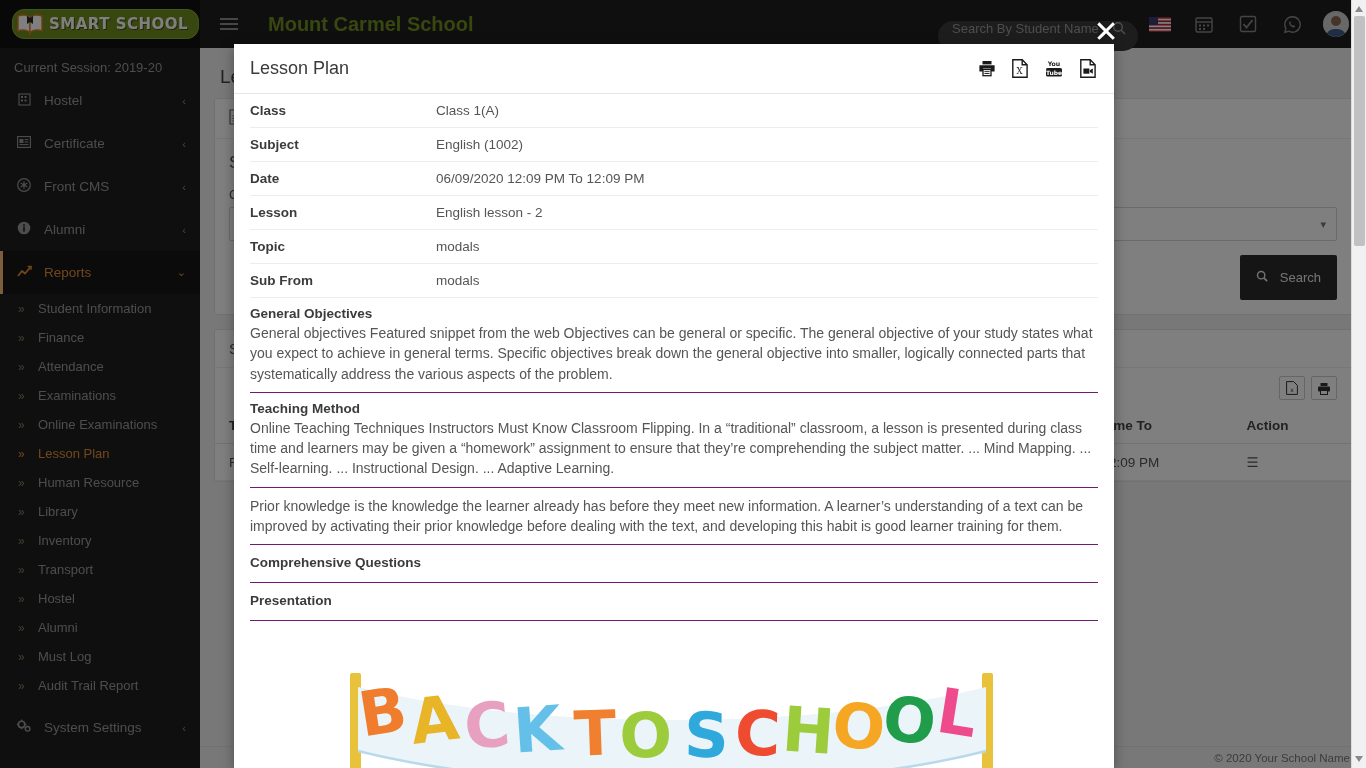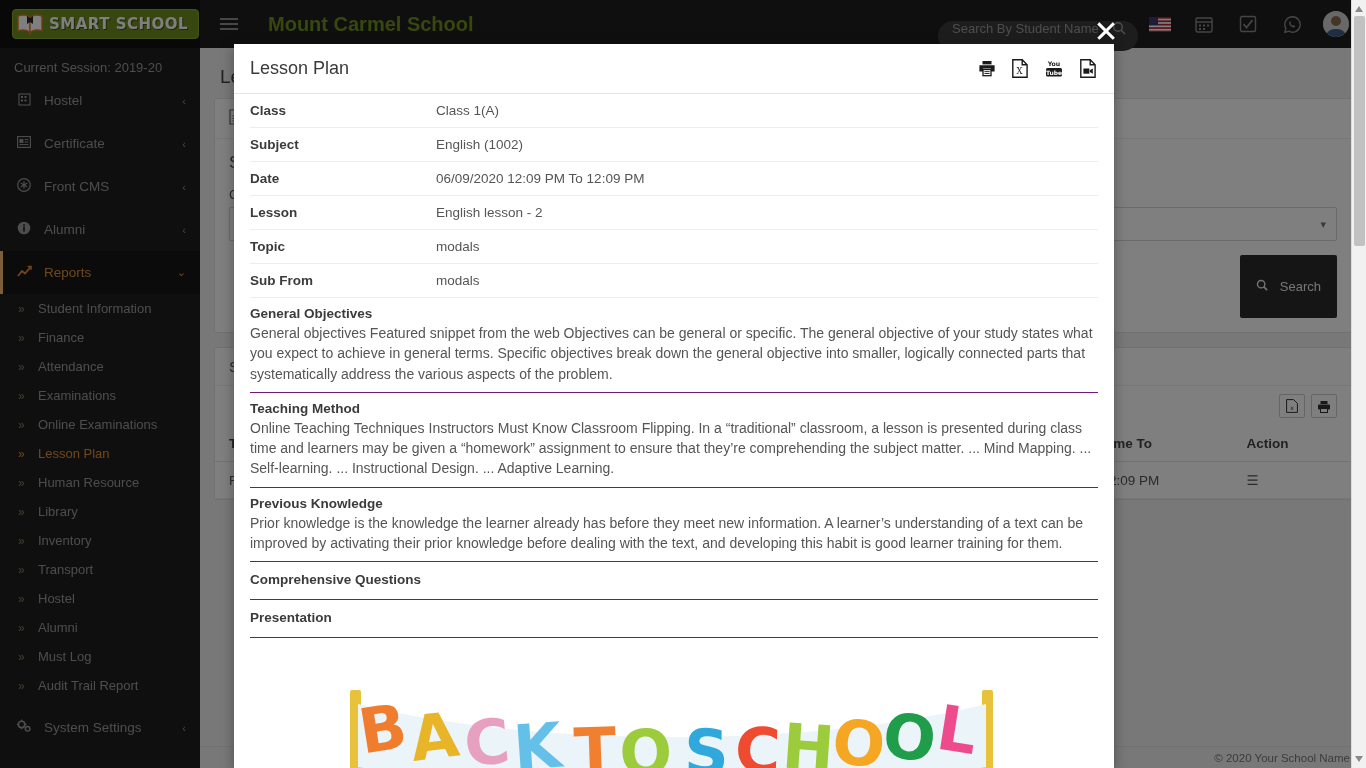--- a/index.html
+++ b/index.html
@@ -21,21 +21,21 @@
     position: absolute; left: 0; top: 0; width: 200px; height: 768px;
     background: #1e1e1e;
     overflow: hidden;
   }
   .brand {
     height: 48px; background: #101010;
     display: flex; align-items: center; padding-left: 12px;
   }
   .logo-box {
     display: flex; align-items: center;
-    background: #6f8e1e; border-radius: 4px;
+    background: #6f8e1e; border-radius: 12px;
     height: 30px; padding: 0 10px 0 4px;
     border: 1px solid #8aa830;
   }
   .logo-book {
     width: 26px; height: 22px; margin-right: 6px;
     position: relative; flex: none;
   }
   .logo-text {
     color: #ffffff; font-weight: bold; font-size: 15px;
     letter-spacing: .5px; text-shadow: 1px 1px 0 #3d4f10;
@@ -125,21 +125,21 @@
   .form-row { display: flex; gap: 16px; }
   .form-col { flex: 1; }
   .sel-box {
     height: 34px; border: 1px solid #d5d5d5; border-radius: 2px;
     background: #fff; display: flex; align-items: center;
     padding: 0 10px; font-size: 13px; color: #555;
   }
   .sel-box .cv { margin-left: auto; font-size: 11px; color: #777; }
   .btn-search {
     background: #2b2b2b; color: #e8e8e8; border: 0;
-    padding: 24px 16px; font-size: 13px; border-radius: 2px;
+    padding: 15px 16px; font-size: 13px; border-radius: 2px;
     cursor: pointer; display: inline-flex; align-items: center; gap: 12px;
     font-family: "Liberation Sans", sans-serif;
   }
   .btn-row { display: flex; justify-content: flex-end; margin-top: 14px; }
   .tool-row { display: flex; justify-content: flex-end; gap: 6px; padding: 8px 14px; }
   .tool-btn {
     width: 26px; height: 24px; border: 1px solid #ccc; border-radius: 2px;
     display: flex; align-items: center; justify-content: center;
     background: #fff; cursor: pointer; font-size: 12px; color: #333;
   }
@@ -617,21 +617,20 @@
     <div id="sec-list">
         <div class="sec">
           <h4>General Objectives</h4>
           <p>General objectives Featured snippet from the web Objectives can be general or specific. The general objective of your study states what you expect to achieve in general terms. Specific objectives break down the general objective into smaller, logically connected parts that systematically address the various aspects of the problem.</p>
         </div>
         <div class="sec">
           <h4>Teaching Method</h4>
           <p>Online Teaching Techniques Instructors Must Know Classroom Flipping. In a “traditional” classroom, a lesson is presented during class time and learners may be given a “homework” assignment to ensure that they’re comprehending the subject matter. ... Mind Mapping. ... Self-learning. ... Instructional Design. ... Adaptive Learning.</p>
         </div>
         <div class="sec">
-          <h4>Previous Knowledge</h4>
           <p>Prior knowledge is the knowledge the learner already has before they meet new information. A learner’s understanding of a text can be improved by activating their prior knowledge before dealing with the text, and developing this habit is good learner training for them.</p>
         </div>
         <div class="sec empty">
           <h4>Comprehensive Questions</h4>
         </div>
         <div class="sec empty">
           <h4>Presentation</h4>
         </div>
       </div>
 

